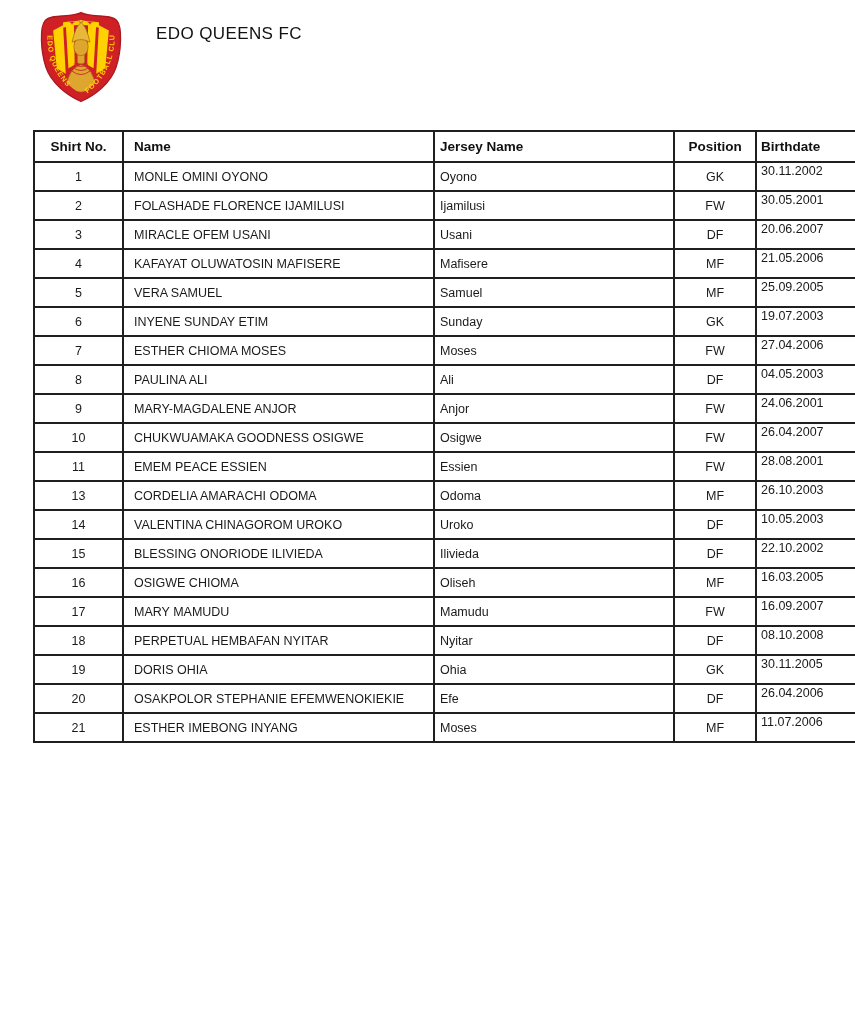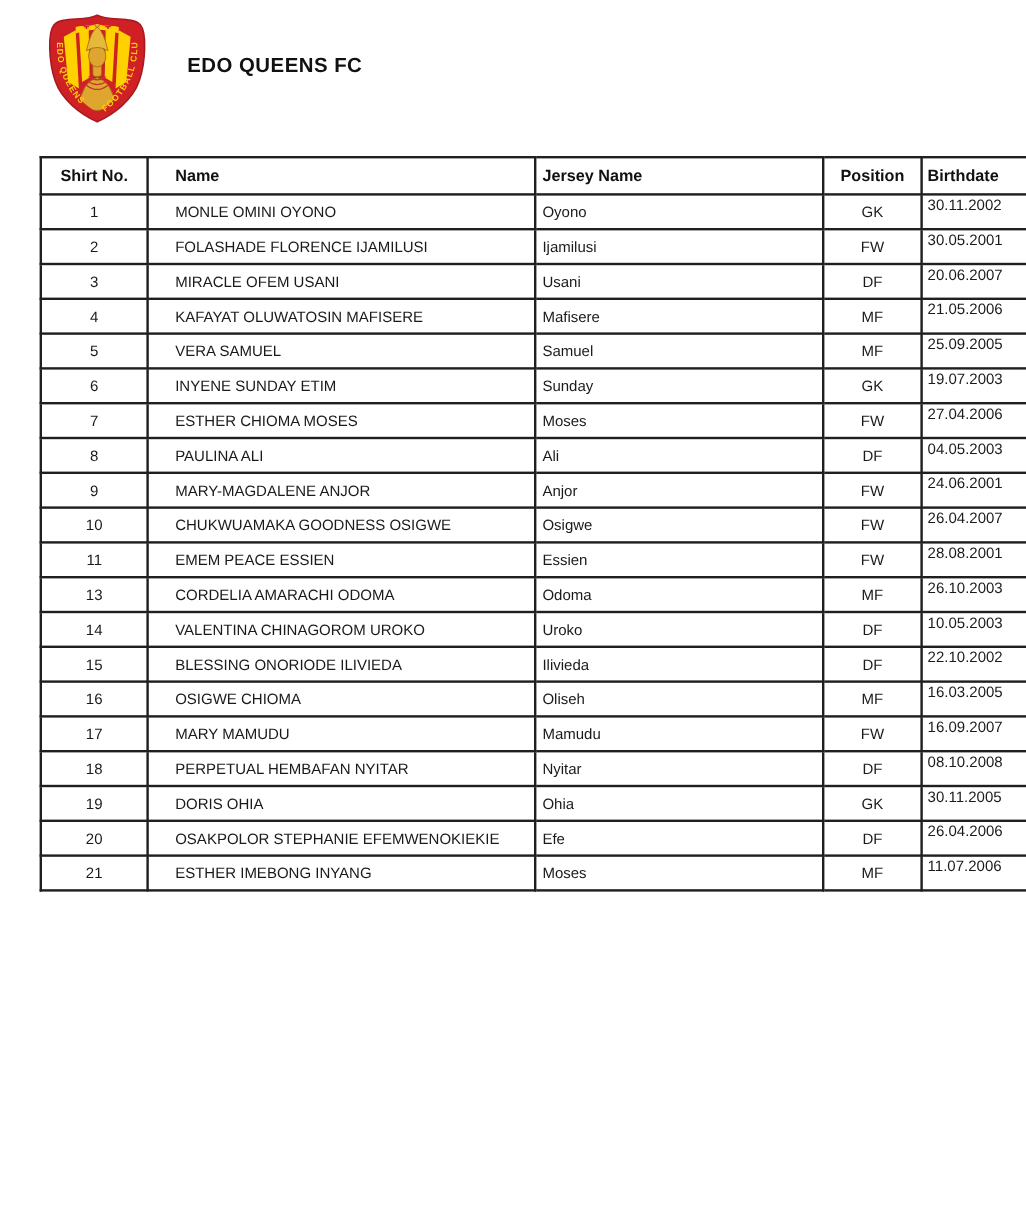--- a/index.html
+++ b/index.html
@@ -20,23 +20,23 @@
     left: 0; top: 0;
     width: 855px; height: 120px;
   }
   .club-logo {
     position: absolute;
     left: 35px; top: 9px;
     width: 92px; height: 97px;
   }
   .club-title {
     position: absolute;
-    left: 156px; top: 45px;
+    left: 156px; top: 24px;
     font-size: 17px;
-    font-weight: bold;
+    font-weight: normal;
     letter-spacing: 0.4px;
     color: #111111;
   }
   table.roster {
     position: absolute;
     left: 33px; top: 130px;
     width: 790px;
     border-collapse: collapse;
     table-layout: fixed;
     background: #ffffff;
@@ -49,21 +49,21 @@
   }
   table.roster th {
     height: 27px;
     font-size: 13.5px;
     font-weight: bold;
     vertical-align: middle;
     color: #111111;
   }
   table.roster td { height: 25px; }
   .col-shirt     { width: 85px;  text-align: center; vertical-align: middle; }
-  .col-name      { width: 298px; text-align: left;   vertical-align: middle; padding-left: 22px; }
+  .col-name      { width: 298px; text-align: left;   vertical-align: middle; padding-left: 10px; }
   .col-jersey    { width: 232px; text-align: left;   vertical-align: middle; padding-left: 5px; margin-left: 36px; }
   .col-position  { width: 78px;  text-align: center; vertical-align: middle; }
   .col-birthdate { width: 97px;  text-align: left;   vertical-align: top; padding-left: 4px; padding-top: 1px; }
   .crest-curved-text {
     font-family: "Liberation Sans", sans-serif;
     font-size: 8px;
     font-weight: bold;
     letter-spacing: 1.1px;
     fill: #ffd100;
   }

